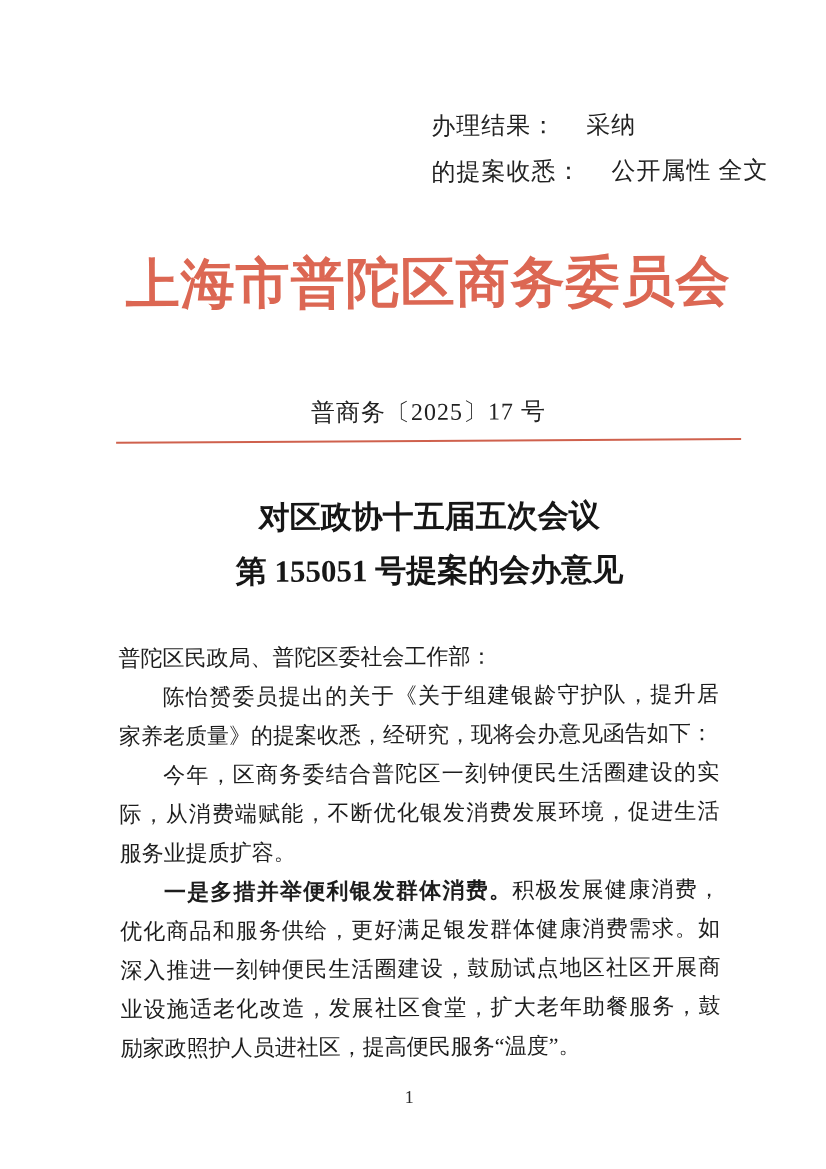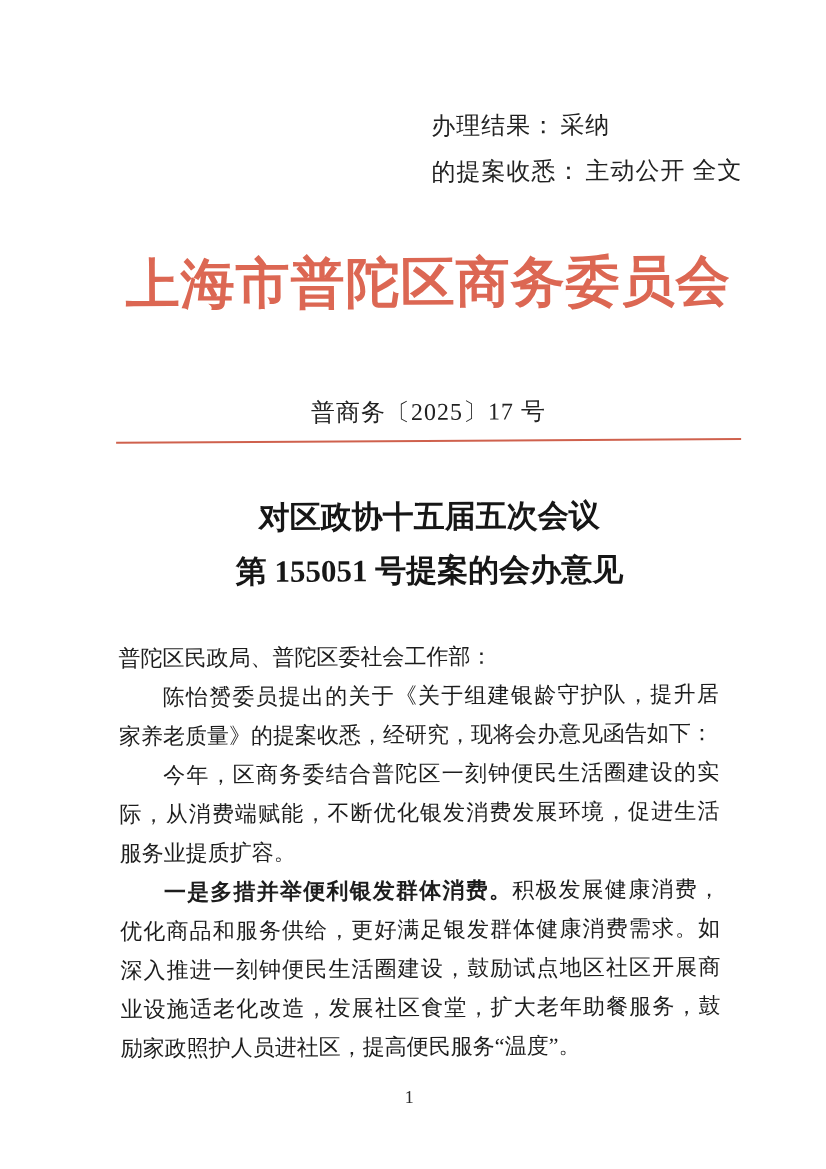--- a/index.html
+++ b/index.html
@@ -25,21 +25,21 @@
   .meta {
     position: absolute;
     left: 434px;
     top: 103px;
     font-size: 24px;
     line-height: 46px;
     letter-spacing: 1px;
     color: #222222;
   }
   .meta-row { display: flex; white-space: nowrap; }
-  .meta-label { margin-right: 4px; }
+  .meta-label { margin-right: 30px; }
   
   .agency {
     position: absolute;
     left: 100px;
     width: 660px;
     top: 247px;
     text-align: center;
     font-size: 54px;
     font-weight: 700;
     letter-spacing: 1px;
@@ -120,21 +120,21 @@
 
 <div class="sheet">
 
   <div class="meta">
     <div class="meta-row">
       <span class="meta-label">办理结果：</span>
       <span class="meta-value">采纳</span>
     </div>
     <div class="meta-row">
       <span class="meta-label">的提案收悉：</span>
-      <span class="meta-value">主动公开 全文</span>
+      <span class="meta-value">公开属性 全文</span>
     </div>
   </div>
 
   <div class="agency">上海市普陀区商务委员会</div>
 
   <div class="docnum">普商务〔2025〕17 号</div>
 
   <div class="redline"></div>
 
   <div class="doctitle">

